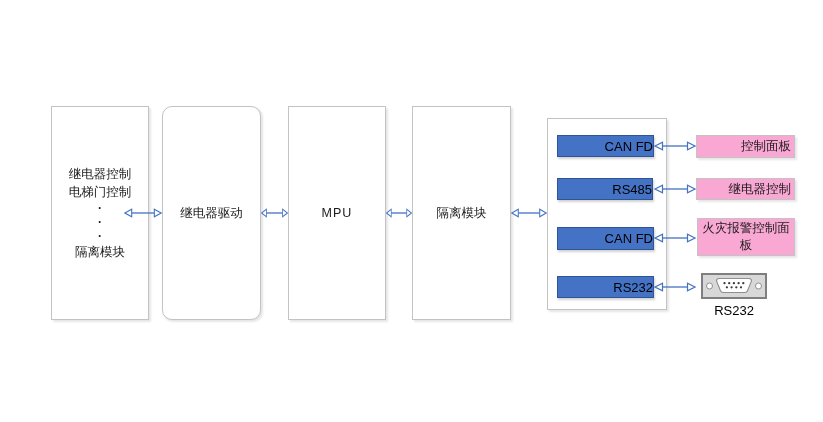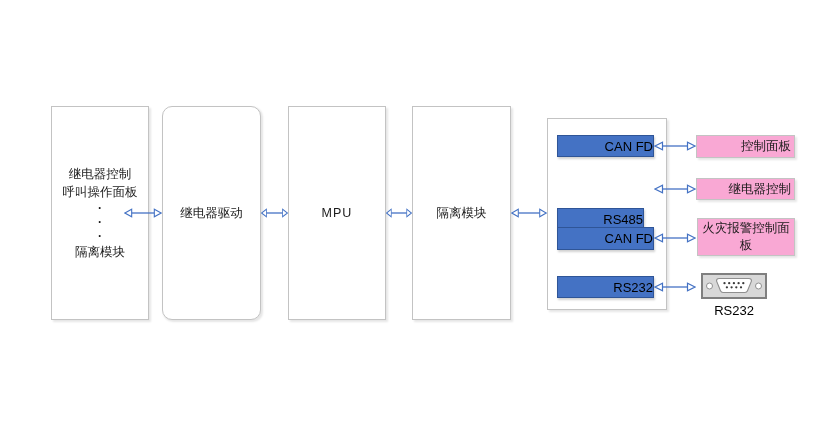--- a/index.html
+++ b/index.html
@@ -48,21 +48,21 @@
   }
   .db9{position:absolute;}
 </style>
 </head>
 <body>
 
 <div id="stage">
 
   <div class="block relay-lines" style="left:26px;top:106px;width:98px;height:214px;margin-left:25px;">
     <div class="line">继电器控制</div>
-    <div class="line">呼叫操作面板</div>
+    <div class="line">电梯门控制</div>
     <div class="dot">·</div>
     <div class="dot">·</div>
     <div class="dot">·</div>
     <div class="line">隔离模块</div>
   </div>
 
   <div class="block" style="left:162px;top:106px;width:99px;height:214px;border-radius:10px;">
     <span>继电器驱动</span>
   </div>
 
@@ -72,21 +72,21 @@
 
   <div class="block" style="left:412px;top:106px;width:99px;height:214px;">
     <span>隔离模块</span>
   </div>
 
   <div class="group-box" style="left:547px;top:118px;width:120px;height:192px;"></div>
 
   <div class="port" style="left:557px;top:135px;width:97px;height:22px;">
     <span>CAN FD</span>
   </div>
-  <div class="port" style="left:557px;top:178px;width:87px;height:22px;margin-top:30px;">
+  <div class="port" style="left:557px;top:178px;width:96px;height:22px;">
     <span>RS485</span>
   </div>
   <div class="port" style="left:557px;top:227px;width:97px;height:23px;">
     <span>CAN FD</span>
   </div>
   <div class="port" style="left:557px;top:276px;width:97px;height:22px;">
     <span>RS232</span>
   </div>
 
   <div class="panel" style="left:696px;top:135px;width:99px;height:23px;">

